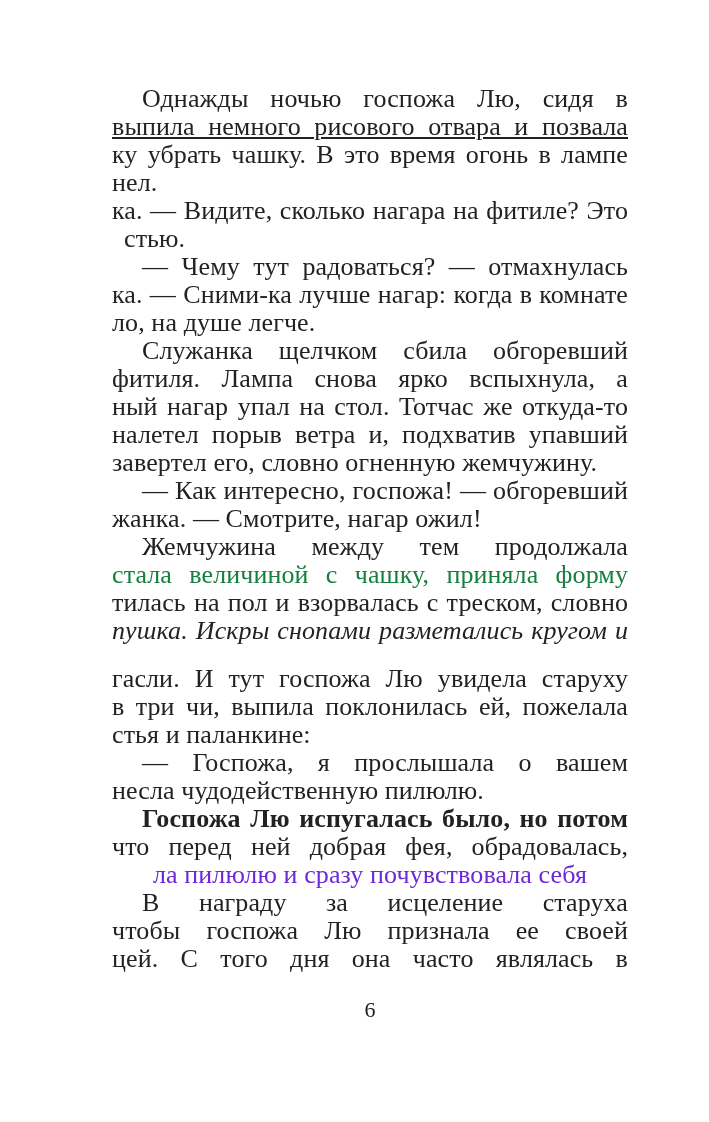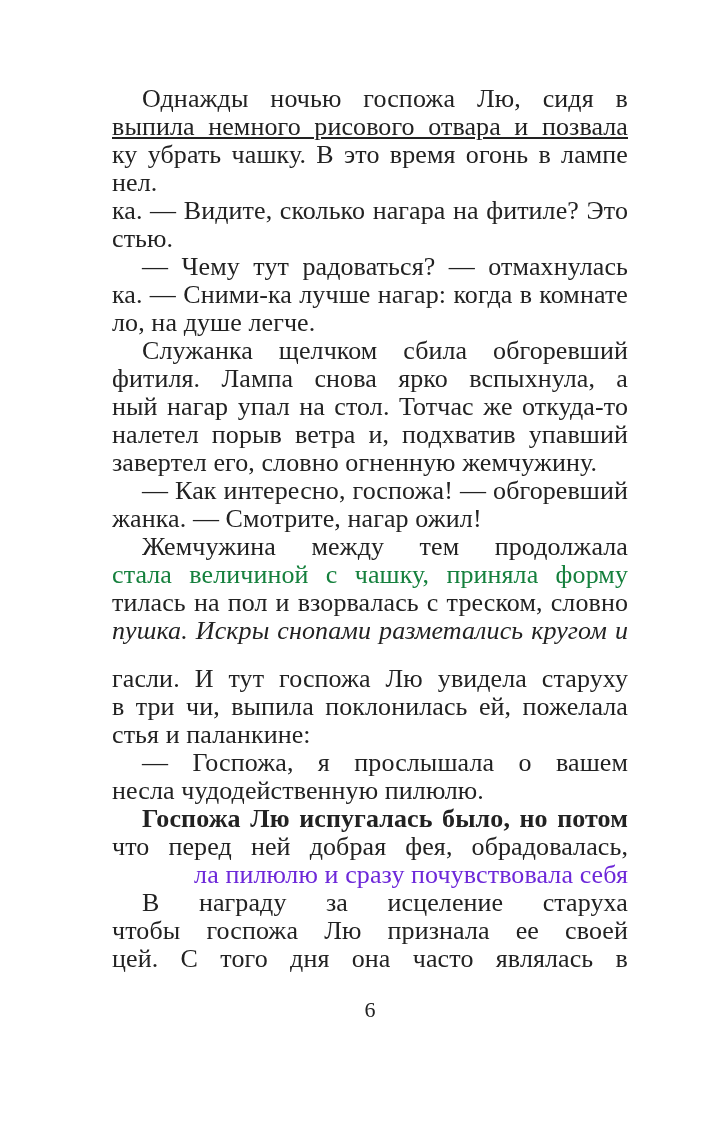--- a/index.html
+++ b/index.html
@@ -36,21 +36,21 @@
     overflow: hidden;
     color: #222222;
     text-align: justify;
     text-align-last: justify;
     letter-spacing: 0.1px;
   }
   .line.ind {
     padding-left: 30px;
   }
   .line.noj {
-    text-align: right;
+    text-align: center;
     text-align-last: left;
   }
   .folio {
     position: absolute;
     left: 112px;
     top: 996px;
     width: 516px;
     text-align: center;
     font-size: 22px;
     line-height: 28px;
@@ -60,21 +60,21 @@
 </head>
 <body style="background: rgb(255, 255, 255);">
 
 <div class="page">
   <div class="textblock">
       <div class="line ind" style="color: rgb(34, 34, 34);">Однажды ночью госпожа Лю, сидя в постели,</div>
       <div class="line" style="color: rgb(34, 34, 34); text-decoration: underline;">выпила немного рисового отвара и позвала служан-</div>
       <div class="line" style="color: rgb(34, 34, 34);">ку убрать чашку. В это время огонь в лампе потуск-</div>
       <div class="line noj" style="color: rgb(34, 34, 34);">нел.</div>
       <div class="line" style="color: rgb(34, 34, 34);">ка. — Видите, сколько нагара на фитиле? Это к сча-</div>
-      <div class="line noj" style="color: rgb(34, 34, 34);">стью.</div>
+      <div class="line noj" style="color: rgb(34, 34, 34); margin-left: 12px;">стью.</div>
       <div class="line ind" style="color: rgb(34, 34, 34);">— Чему тут радоваться? — отмахнулась хозяй-</div>
       <div class="line" style="color: rgb(34, 34, 34);">ка. — Сними-ка лучше нагар: когда в комнате свет-</div>
       <div class="line noj" style="color: rgb(34, 34, 34);">ло, на душе легче.</div>
       <div class="line ind" style="color: rgb(34, 34, 34);">Служанка щелчком сбила обгоревший кончик</div>
       <div class="line" style="color: rgb(34, 34, 34);">фитиля. Лампа снова ярко вспыхнула, а раскален-</div>
       <div class="line" style="color: rgb(34, 34, 34);">ный нагар упал на стол. Тотчас же откуда-то сзади</div>
       <div class="line" style="color: rgb(34, 34, 34);">налетел порыв ветра и, подхватив упавший нагар,</div>
       <div class="line noj" style="color: rgb(34, 34, 34);">завертел его, словно огненную жемчужину.</div>
       <div class="line ind" style="color: rgb(34, 34, 34);">— Как интересно, госпожа! — обгоревший слу-</div>
       <div class="line noj" style="color: rgb(34, 34, 34);">жанка. — Смотрите, нагар ожил!</div>

